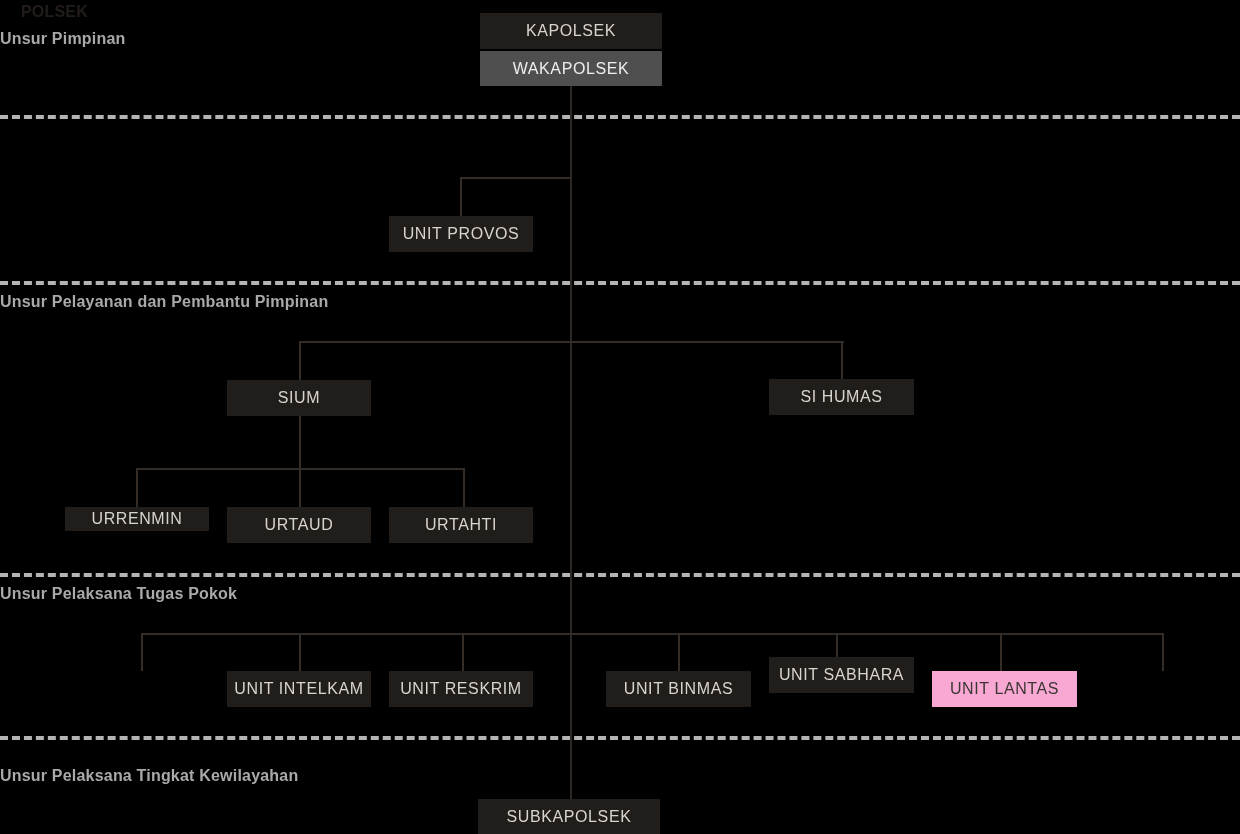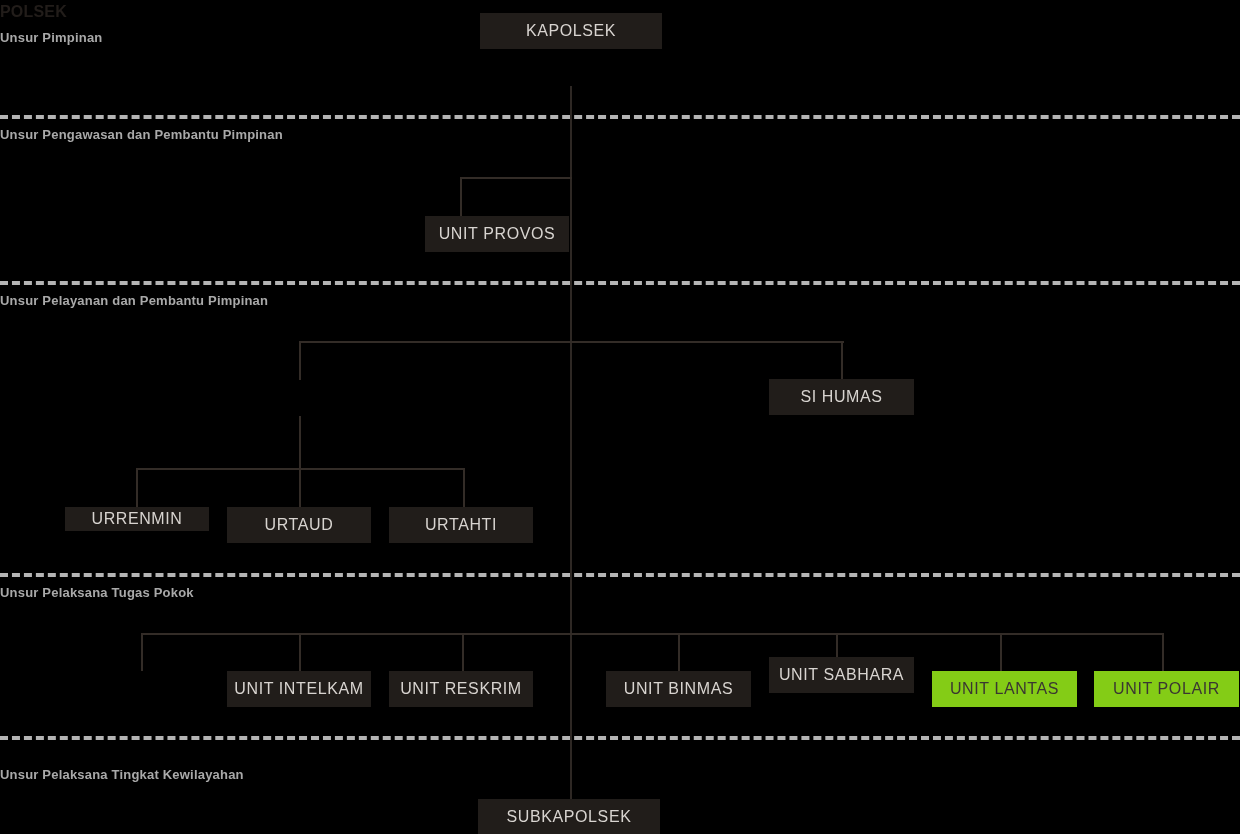--- a/index.html
+++ b/index.html
@@ -20,28 +20,29 @@
     position: relative;
     width: 1240px;
     height: 834px;
   }
 
   
   .band-title {
     position: absolute;
     left: 0;
     color: #a9a9a9;
-    font-size: 13px;
+    font-size: 16px;
     font-weight: bold;
     letter-spacing: 0.2px;
     white-space: nowrap;
   }
   .band-title.root {
     color: #221d1a;
     font-size: 16px;
+    padding-left: 21px;
   }
 
   
   .divider {
     position: absolute;
     left: 0;
     width: 1240px;
     height: 0;
     border-top: 4px dashed #b4b4b4;
   }
@@ -67,57 +68,62 @@
     display: flex;
     align-items: center;
     justify-content: center;
     font-size: 16px;
     letter-spacing: 0.6px;
     white-space: nowrap;
     text-align: center;
   }
   .node.dark  { background: #211d1a; color: #d8d4d0; }
   .node.mid   { background: #4f4f4f; color: #f0eeec; }
-  .node.light { background: #84cc16; color: #3a3632; }
+  .node.light { background: #f9a8d4; color: #3a3632; }
 </style>
 </head>
 <body>
 
 <div id="chart">
 
   <div class="band-title root" style="top:3px;">POLSEK</div>
 
   <div class="band-title" style="top:30px;">Unsur Pimpinan</div>
-  <div class="band-title" style="top:127px;">Unsur Pengawasan dan Pembantu Pimpinan</div>
   <div class="band-title" style="top:293px;">Unsur Pelayanan dan Pembantu Pimpinan</div>
   <div class="band-title" style="top:585px;">Unsur Pelaksana Tugas Pokok</div>
   <div class="band-title" style="top:767px;">Unsur Pelaksana Tingkat Kewilayahan</div>
 
   <div class="divider" style="top:115px;"></div>
   <div class="divider" style="top:281px;"></div>
   <div class="divider" style="top:573px;"></div>
   <div class="divider" style="top:736px;"></div>
 
   <div class="spine" style="top:86px; height:714px;"></div>
 
   <div class="node dark" style="left:480px; top:13px; width:182px; height:36px;">
     <span>KAPOLSEK</span>
   </div>
+  <div class="node mid" style="left:480px; top:51px; width:182px; height:35px;">
+    <span>WAKAPOLSEK</span>
+  </div>
 
   <div class="line-h" style="left:460px; top:177px; width:112px;"></div>
   <div class="line-v" style="left:460px; top:177px; height:39px;"></div>
 
-  <div class="node dark" style="left:389px; top:216px; width:144px; height:36px;margin-left:36px;">
+  <div class="node dark" style="left:389px; top:216px; width:144px; height:36px;">
     <span>UNIT PROVOS</span>
   </div>
 
   <div class="line-h" style="left:299px; top:341px; width:545px;"></div>
   <div class="line-v" style="left:299px; top:341px; height:39px;"></div>
   <div class="line-v" style="left:841px; top:341px; height:39px;"></div>
 
+  <div class="node dark" style="left:227px; top:380px; width:144px; height:36px;">
+    <span>SIUM</span>
+  </div>
   <div class="node dark" style="left:769px; top:379px; width:145px; height:36px;">
     <span>SI HUMAS</span>
   </div>
 
   <div class="line-v" style="left:299px; top:416px; height:53px;"></div>
   <div class="line-h" style="left:136px; top:468px; width:328px;"></div>
   <div class="line-v" style="left:136px; top:468px; height:39px;"></div>
   <div class="line-v" style="left:299px; top:468px; height:39px;"></div>
   <div class="line-v" style="left:463px; top:468px; height:39px;"></div>
 
@@ -148,21 +154,18 @@
   </div>
   <div class="node dark" style="left:606px; top:671px; width:145px; height:36px;">
     <span>UNIT BINMAS</span>
   </div>
   <div class="node dark" style="left:769px; top:657px; width:145px; height:36px;">
     <span>UNIT SABHARA</span>
   </div>
   <div class="node light" style="left:932px; top:671px; width:145px; height:36px;">
     <span>UNIT LANTAS</span>
   </div>
-  <div class="node light" style="left:1094px; top:671px; width:145px; height:36px;">
-    <span>UNIT POLAIR</span>
-  </div>
 
   <div class="node dark" style="left:478px; top:799px; width:182px; height:35px;">
     <span>SUBKAPOLSEK</span>
   </div>
 
 </div>
 
 </body></html>

